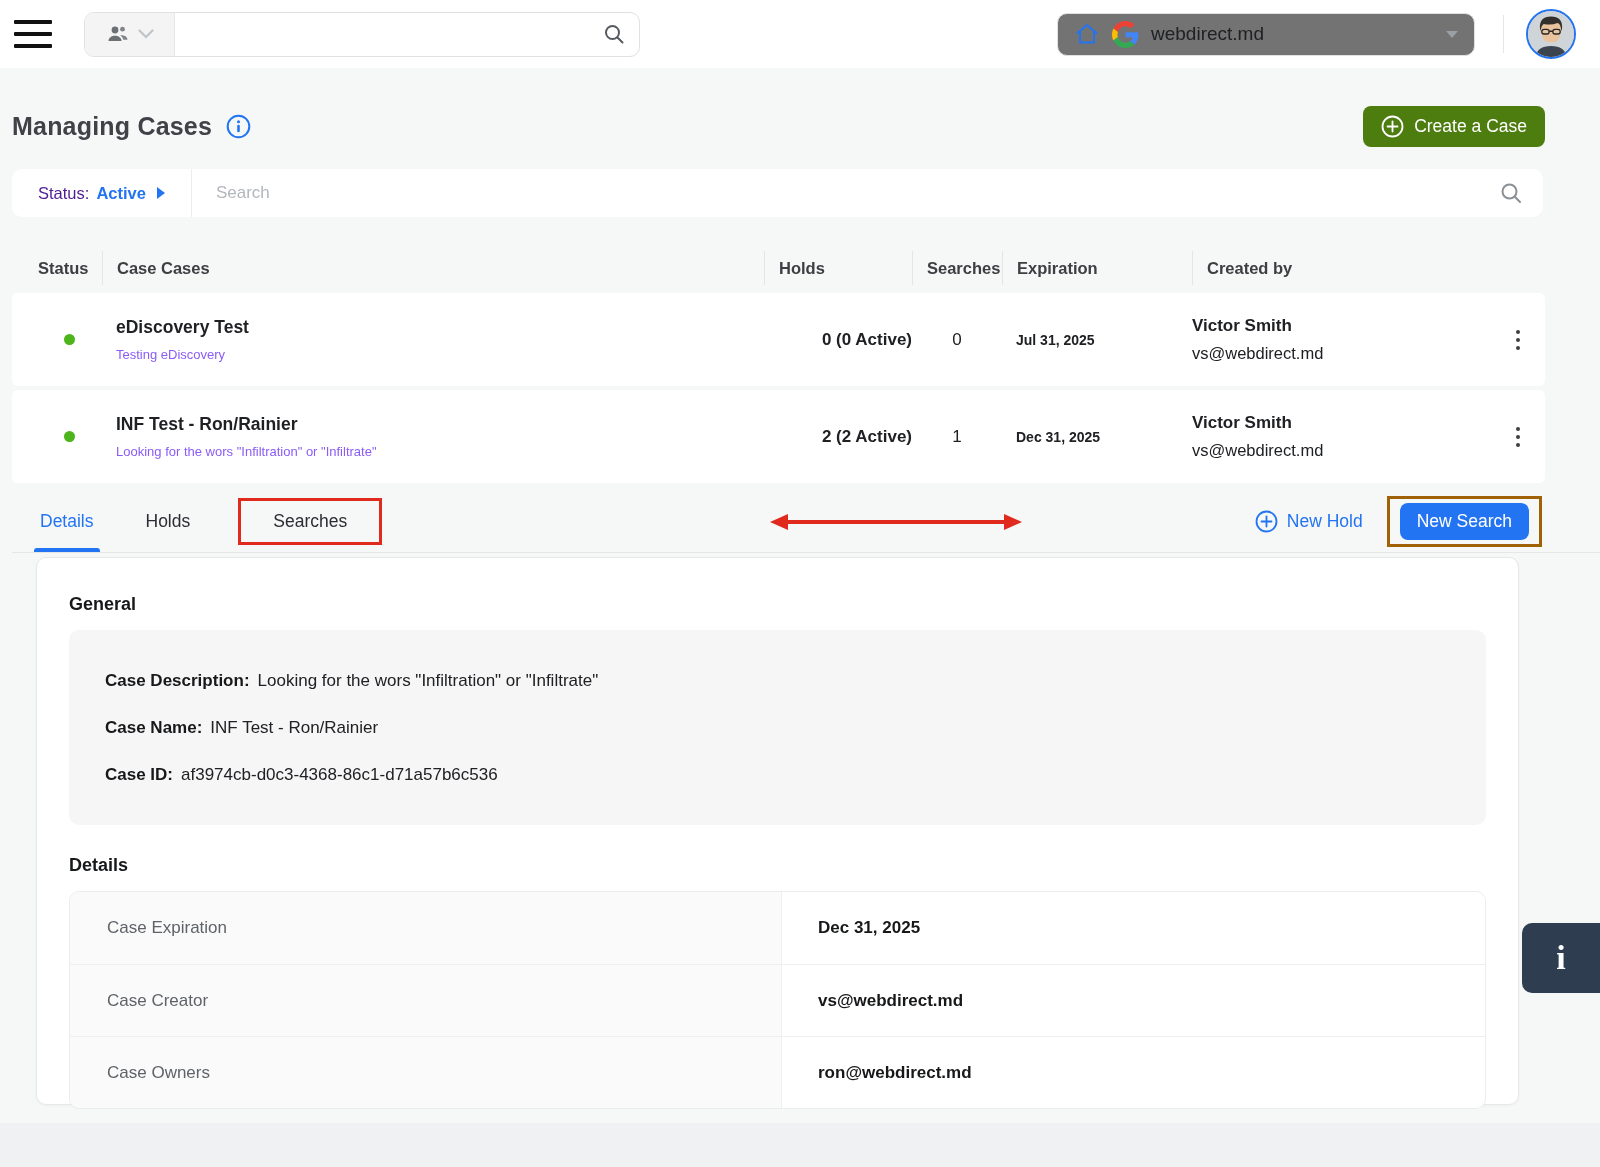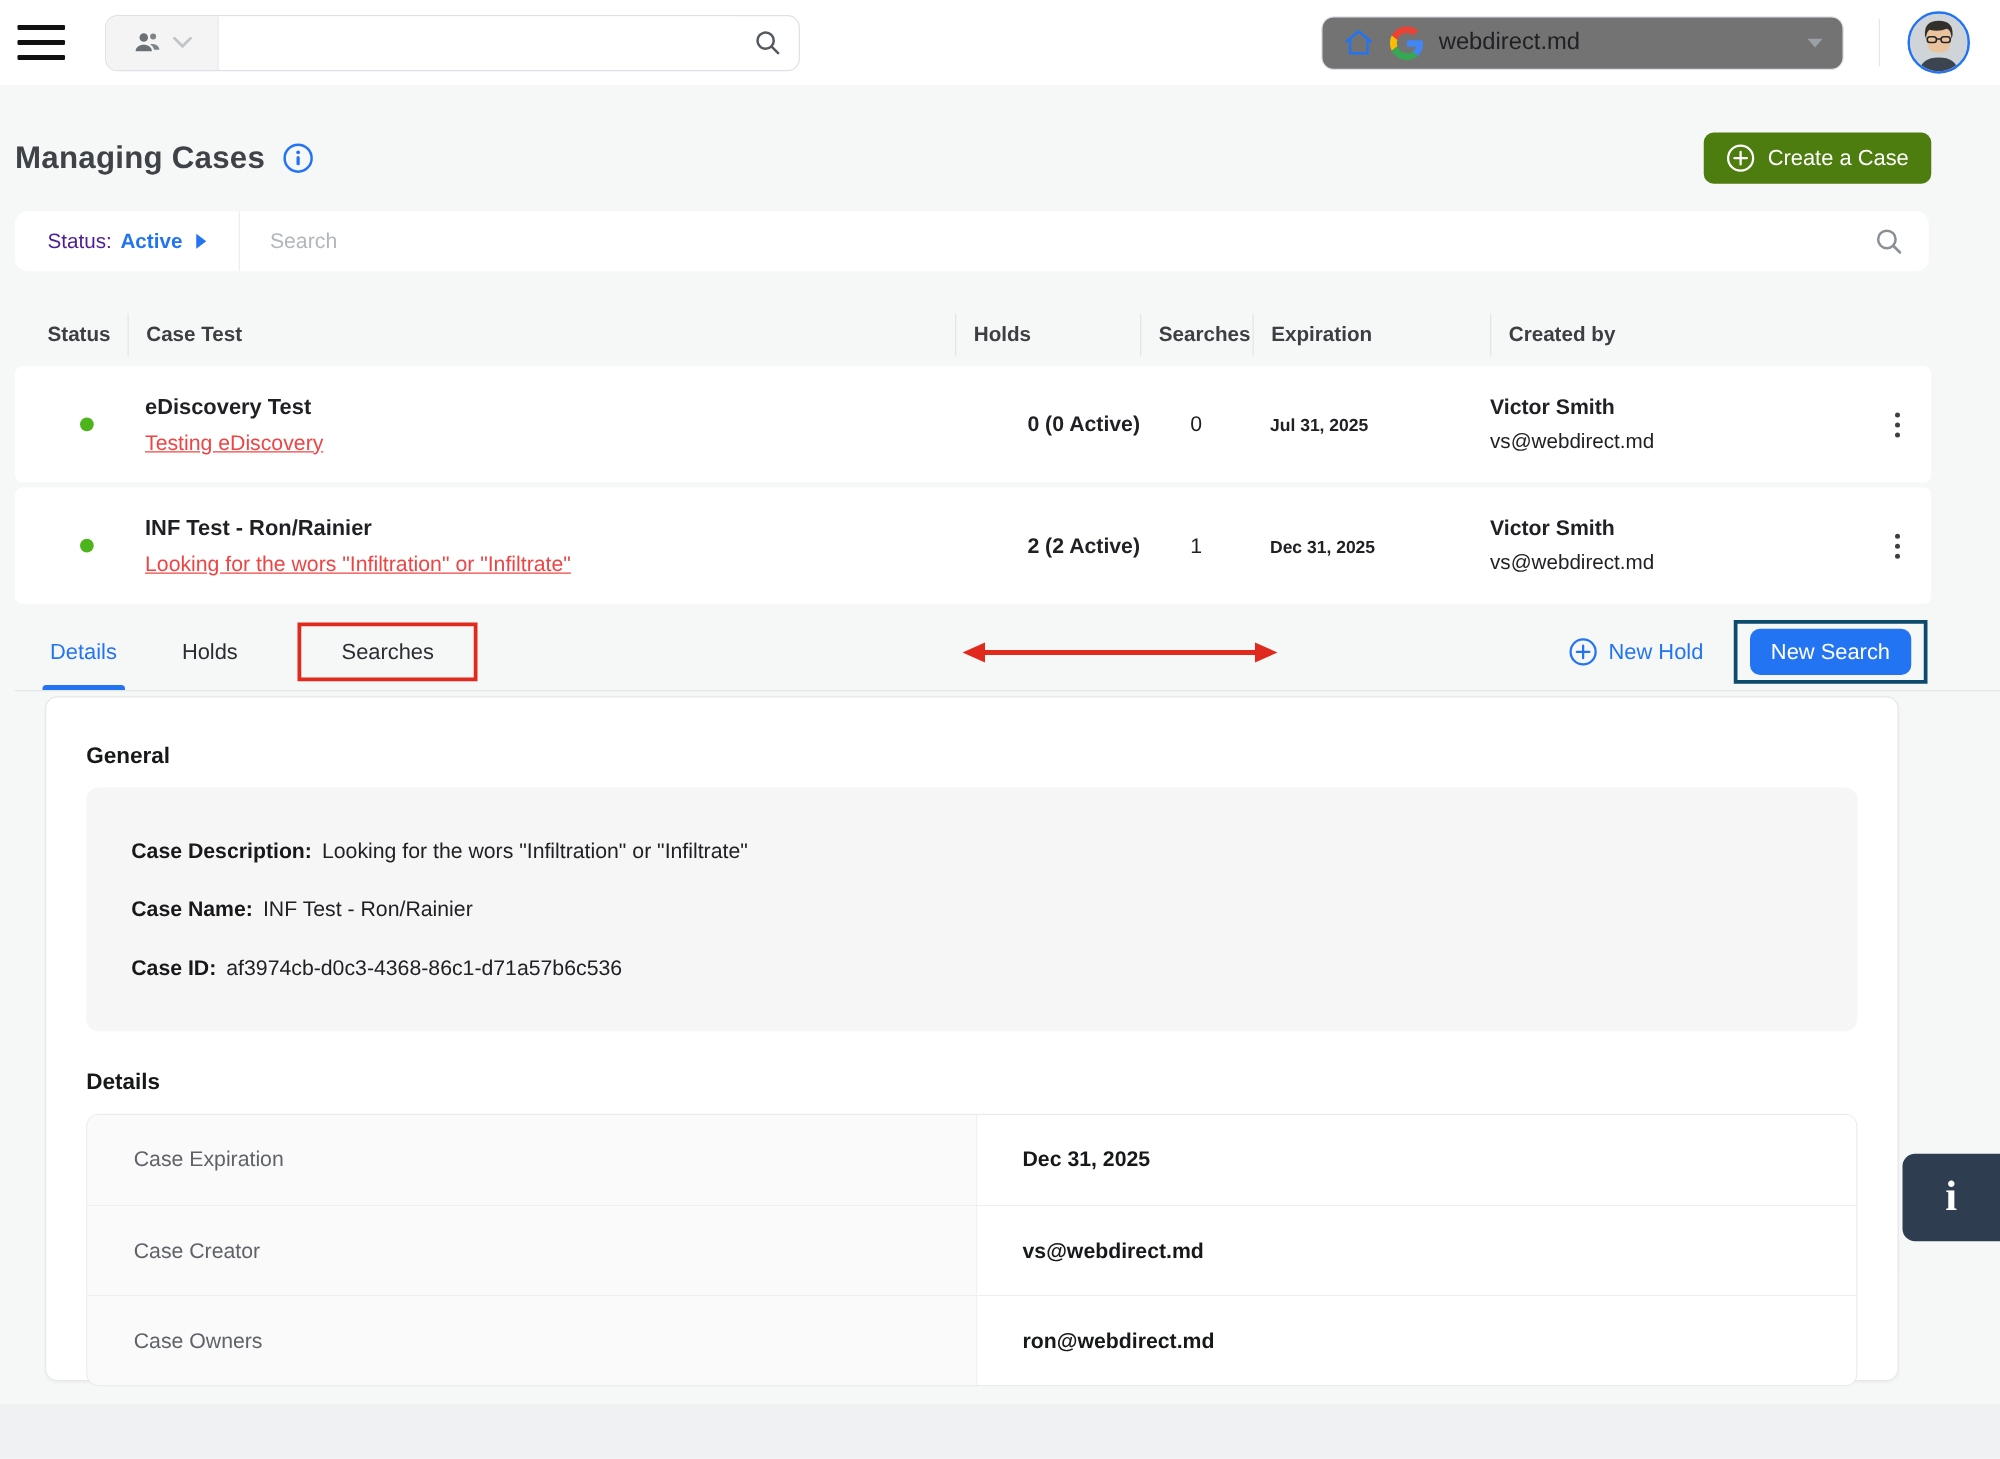--- a/index.html
+++ b/index.html
@@ -72,21 +72,21 @@
   .cases-header { margin-top: 26px; height: 50px; font-weight: 700; font-size: 16.5px; color: #3c4043; }
   .cases-header .hcell { padding-left: 14px; height: 34px; display: flex; align-items: center; }
   .cases-header .hcell + .hcell { border-left: 1px solid #e3e5e7; }
   .hcell.c-status { padding-left: 26px; }
   .case-row {
     background: #fff; border-radius: 6px; height: 93px; margin-bottom: 4px; cursor: pointer;
   }
   .status-dot { width: 11px; height: 11px; border-radius: 50%; background: #4db41c; margin-left: 52px; }
   .cell-name { padding-left: 14px; }
   .case-name { font-size: 17.5px; font-weight: 700; color: #1f2023; }
-  .case-desc { font-size: 17px; color: #ef4444; margin-top: 9px; text-decoration: underline; }
+  .case-desc { font-size: 13px; color: #8b5cf6; margin-top: 9px; }
   .cell-holds { font-size: 17px; font-weight: 700; padding-left: 14px; text-align: right; }
   .cell-searches { font-size: 17px; text-align: center; }
   .cell-exp { font-size: 14px; font-weight: 600; padding-left: 14px; }
   .creator-name { font-size: 17px; font-weight: 700; }
   .creator-email { font-size: 16.5px; margin-top: 8px; }
   .kebab { display: flex; flex-direction: column; gap: 4px; align-items: center; cursor: pointer; padding: 8px; }
   .kebab i { width: 4px; height: 4px; border-radius: 50%; background: #3c4043; }
 
   
   .tabs-row {
@@ -96,21 +96,21 @@
   .tab { font-size: 17.5px; color: #2a2e33; cursor: pointer; padding: 10px 4px; position: relative; }
   .tab.active { color: #2374f2; }
   .tab.active::after {
     content: ""; position: absolute; left: -2px; right: -2px; bottom: -10px; height: 4px;
     background: #2374f2; border-radius: 3px 3px 0 0;
   }
   .tab + .tab, .tab + .anno-wrap { margin-left: 44px; }
   .anno-wrap { border: 3px solid #e02a1d; padding: 0 28px; height: 47px; display: flex; align-items: center; }
   .arrow-zone { flex: 1; display: flex; justify-content: center; transform: translateX(78px); }
   .new-hold { display: flex; align-items: center; gap: 9px; color: #2374f2; font-size: 17.5px; cursor: pointer; margin-right: 24px; white-space: nowrap; }
-  .anno-wrap-btn { border: 3px solid #0c4a6e; padding: 4px 10px; }
+  .anno-wrap-btn { border: 3px solid #a16207; padding: 4px 10px; }
   .btn-new-search { background: #2374f2; color: #fff; border: none; border-radius: 8px; height: 37px; padding: 0 17px; font-size: 17.5px; font-family: inherit; cursor: pointer; }
 
   
   .details-card {
     margin: 4px 81px 0 24px; background: #fff; border: 1px solid #e7e8ea; border-radius: 10px;
     box-shadow: 0 1px 3px rgba(0,0,0,0.04); padding: 36px 32px 26px 32px; height: 548px;
   }
   .section-title { font-size: 18px; font-weight: 700; color: #17181a; }
   .general-box {
     margin-top: 15px; background: #f6f6f7; border-radius: 10px; padding: 27px 36px; 
@@ -240,21 +240,21 @@
     <div class="filter-mag">
       <svg width="24" height="24" viewBox="0 0 24 24">
           <circle cx="10.5" cy="10.5" r="7" fill="none" stroke="#8a9096" stroke-width="2"></circle>
           <line x1="15.8" y1="15.8" x2="21" y2="21" stroke="#8a9096" stroke-width="2" stroke-linecap="round"></line>
         </svg>
     </div>
   </div>
 
   <div class="cases-grid cases-header">
     <div class="hcell c-status">Status</div>
-    <div class="hcell">Case Test</div>
+    <div class="hcell">Case Cases</div>
     <div class="hcell">Holds</div>
     <div class="hcell">Searches</div>
     <div class="hcell">Expiration</div>
     <div class="hcell">Created by</div>
     <div></div>
   </div>
 
   <div class="cases-grid case-row">
     <div>
         <span class="status-dot" style="display:block"></span>

